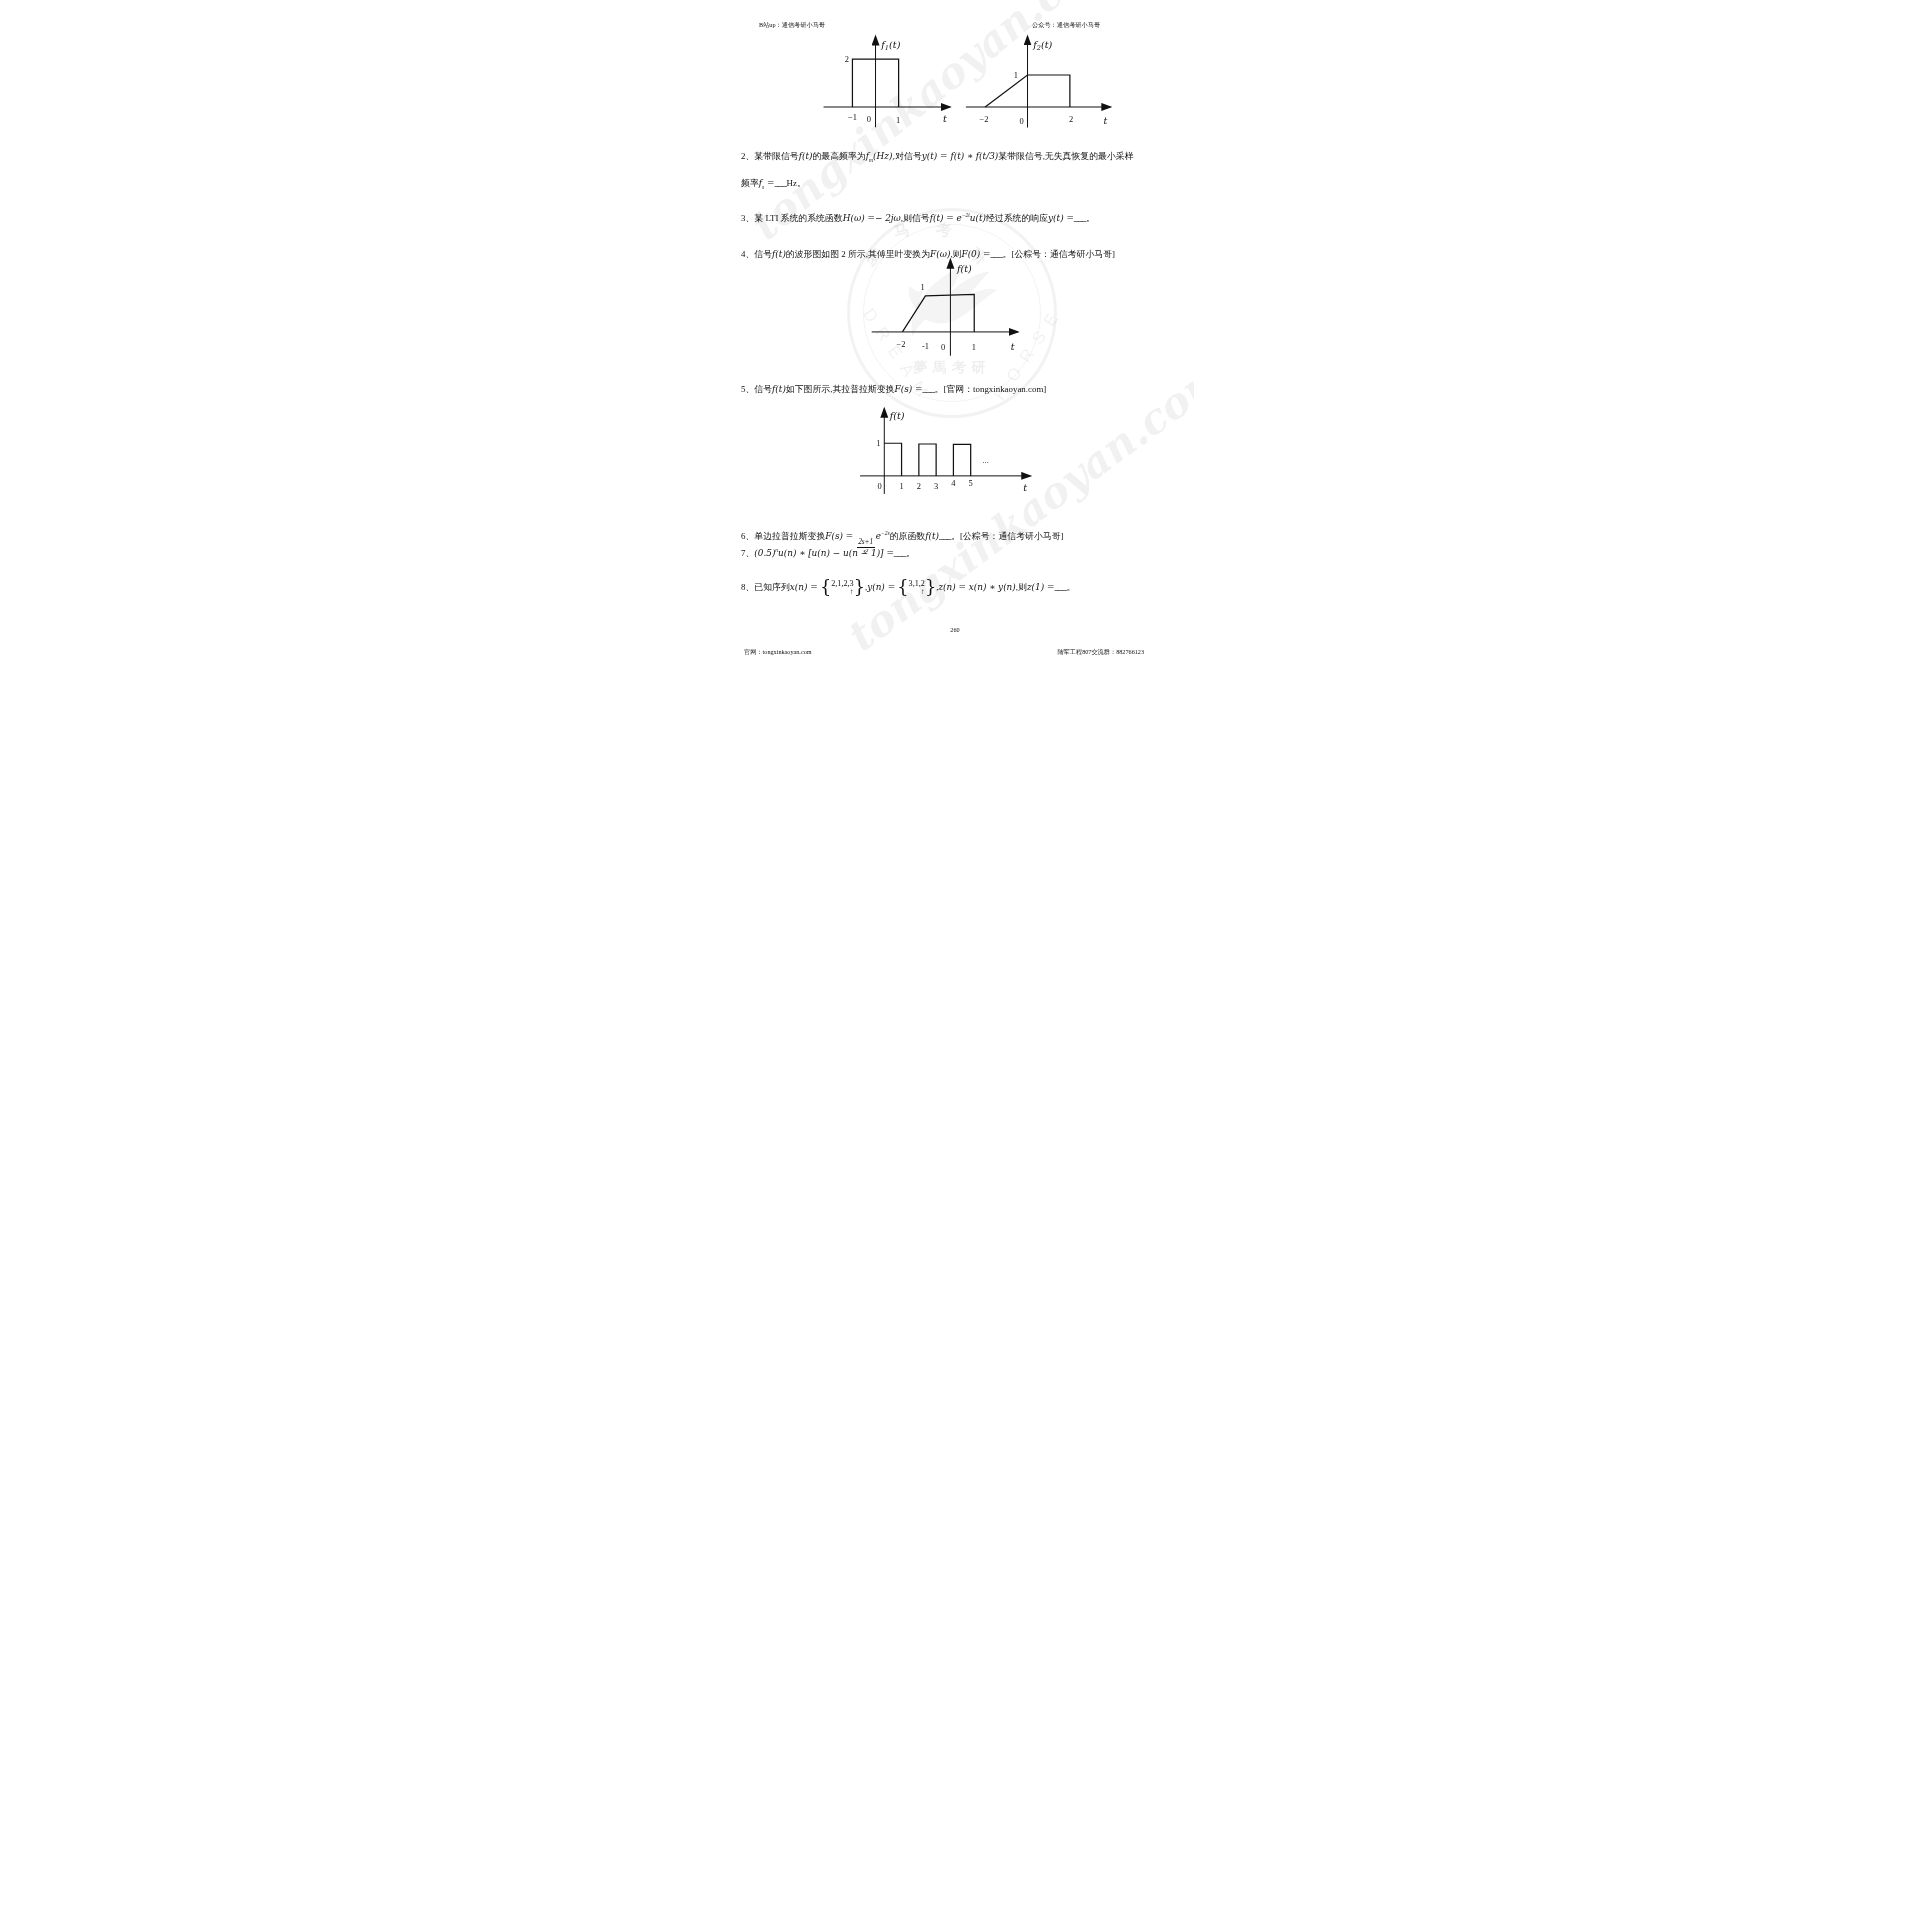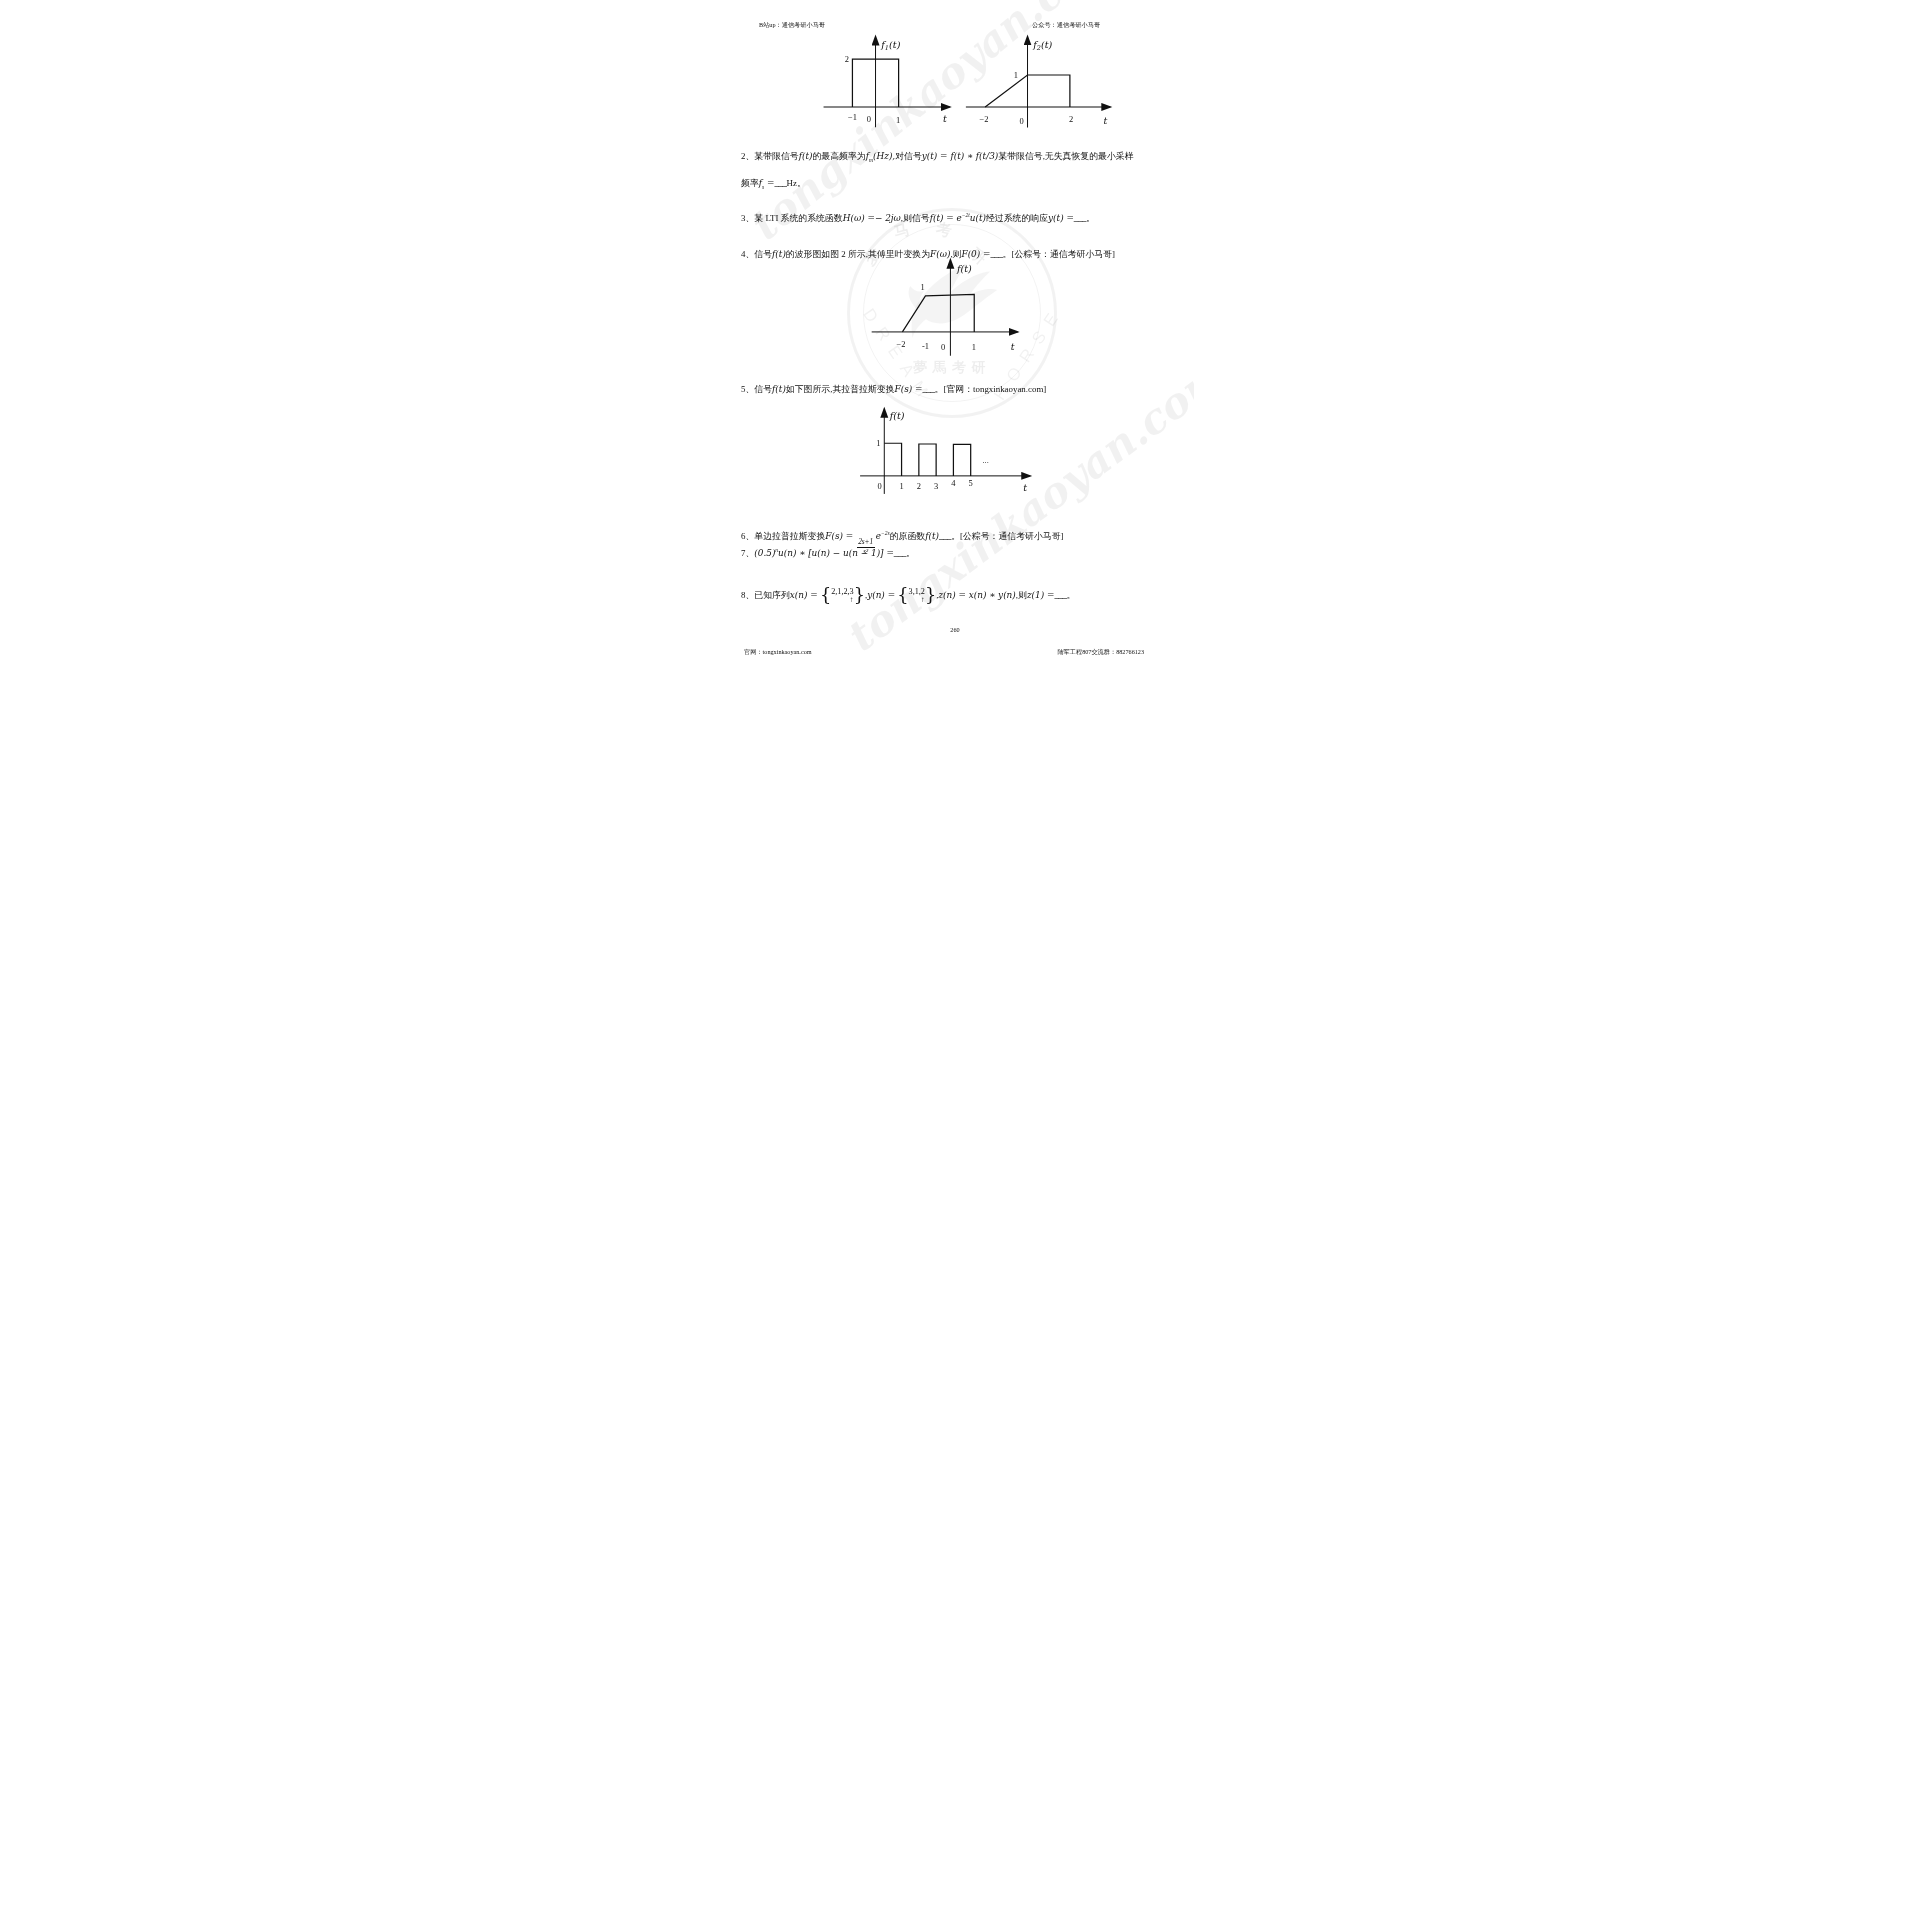--- a/index.html
+++ b/index.html
@@ -184,21 +184,21 @@
     <span class="frac">
         <span class="num">2s+1</span>
         <span class="den">s²</span>
       </span><span class="it">e</span><sup>−2s</sup><span>的原函数</span><span class="it">f(t)</span><span class="blank">___</span><span>。[公粽号：通信考研小马哥]</span>
   </div>
 
   <div class="q" style="top:546px;">
     <span>7、</span><span class="it">(0.5)</span><sup>n</sup><span class="it">u(n) ∗ [u(n) − u(n − 1)] =</span><span class="blank">___</span><span>。</span>
   </div>
 
-  <div class="q" style="top:580px;margin-top:8px;">
+  <div class="q" style="top:580px;">
     <span>8、已知序列</span><span class="it">x(n) =</span>
     <span class="brace">{</span><span class="seq">
         <span>2,1,2,3</span>
         <span class="arrow">↑</span>
       </span><span class="brace">}</span><span>,</span><span class="it">y(n) =</span>
     <span class="brace">{</span><span class="seq">
         <span>3,1,2</span>
         <span class="arrow">↑</span>
       </span><span class="brace">}</span><span>,</span><span class="it">z(n) = x(n) ∗ y(n)</span><span>,则</span><span class="it">z(1) =</span><span class="blank">___</span><span>。</span>
   </div>

